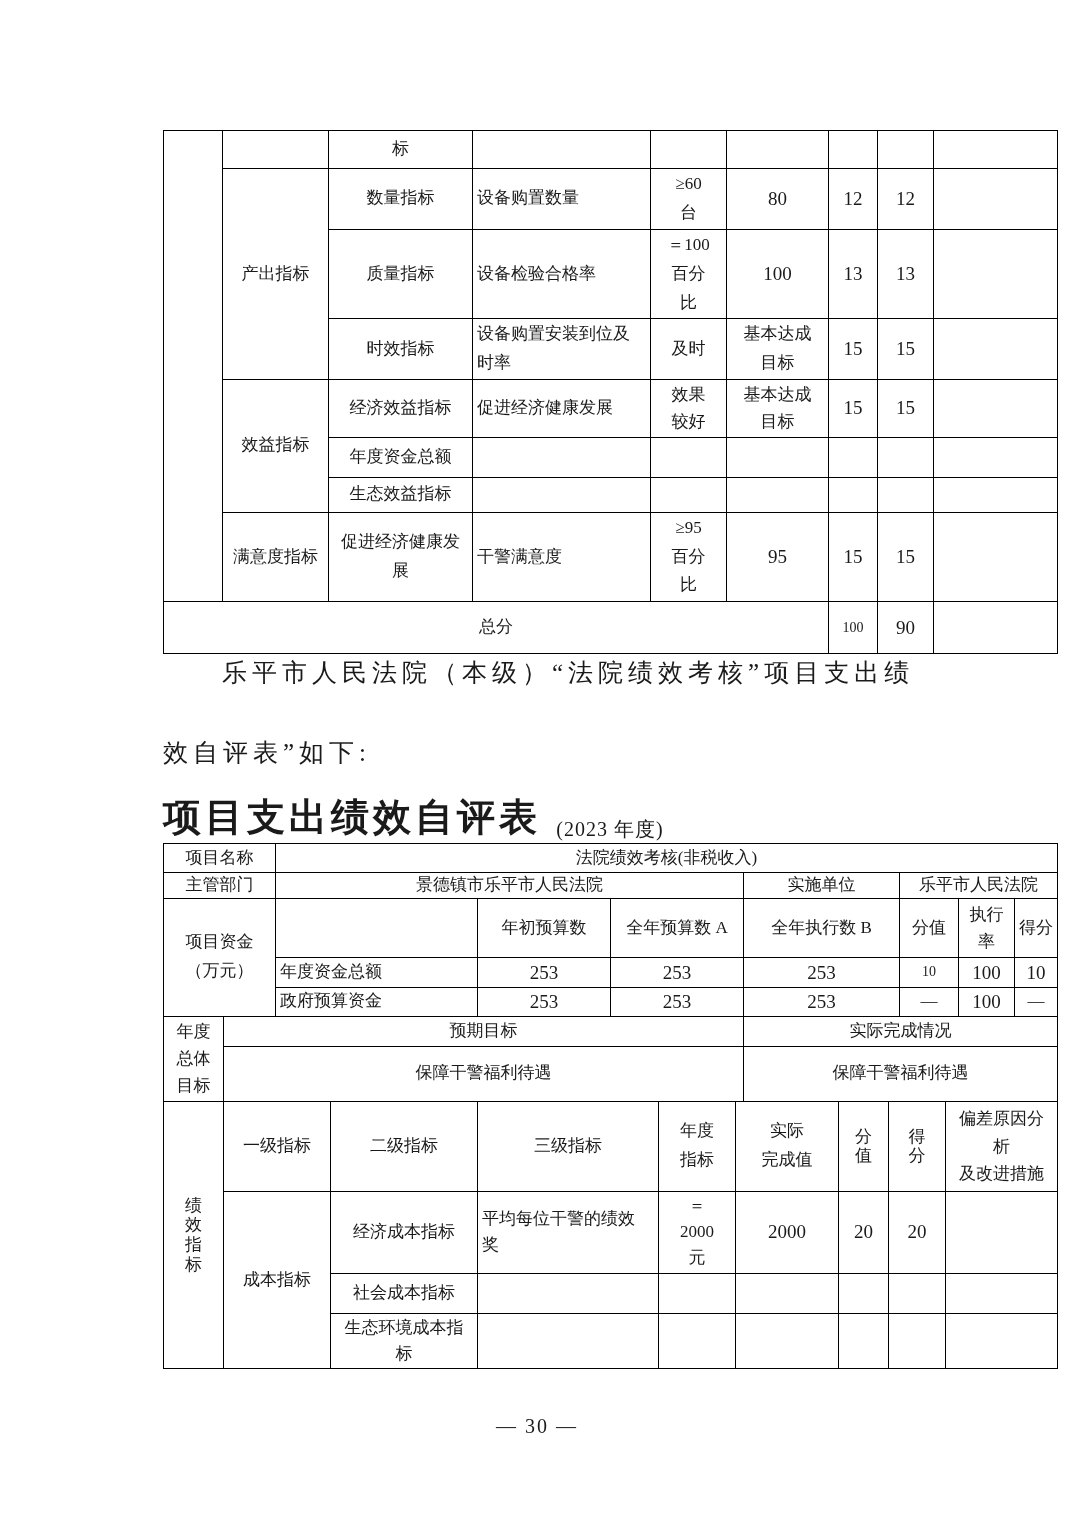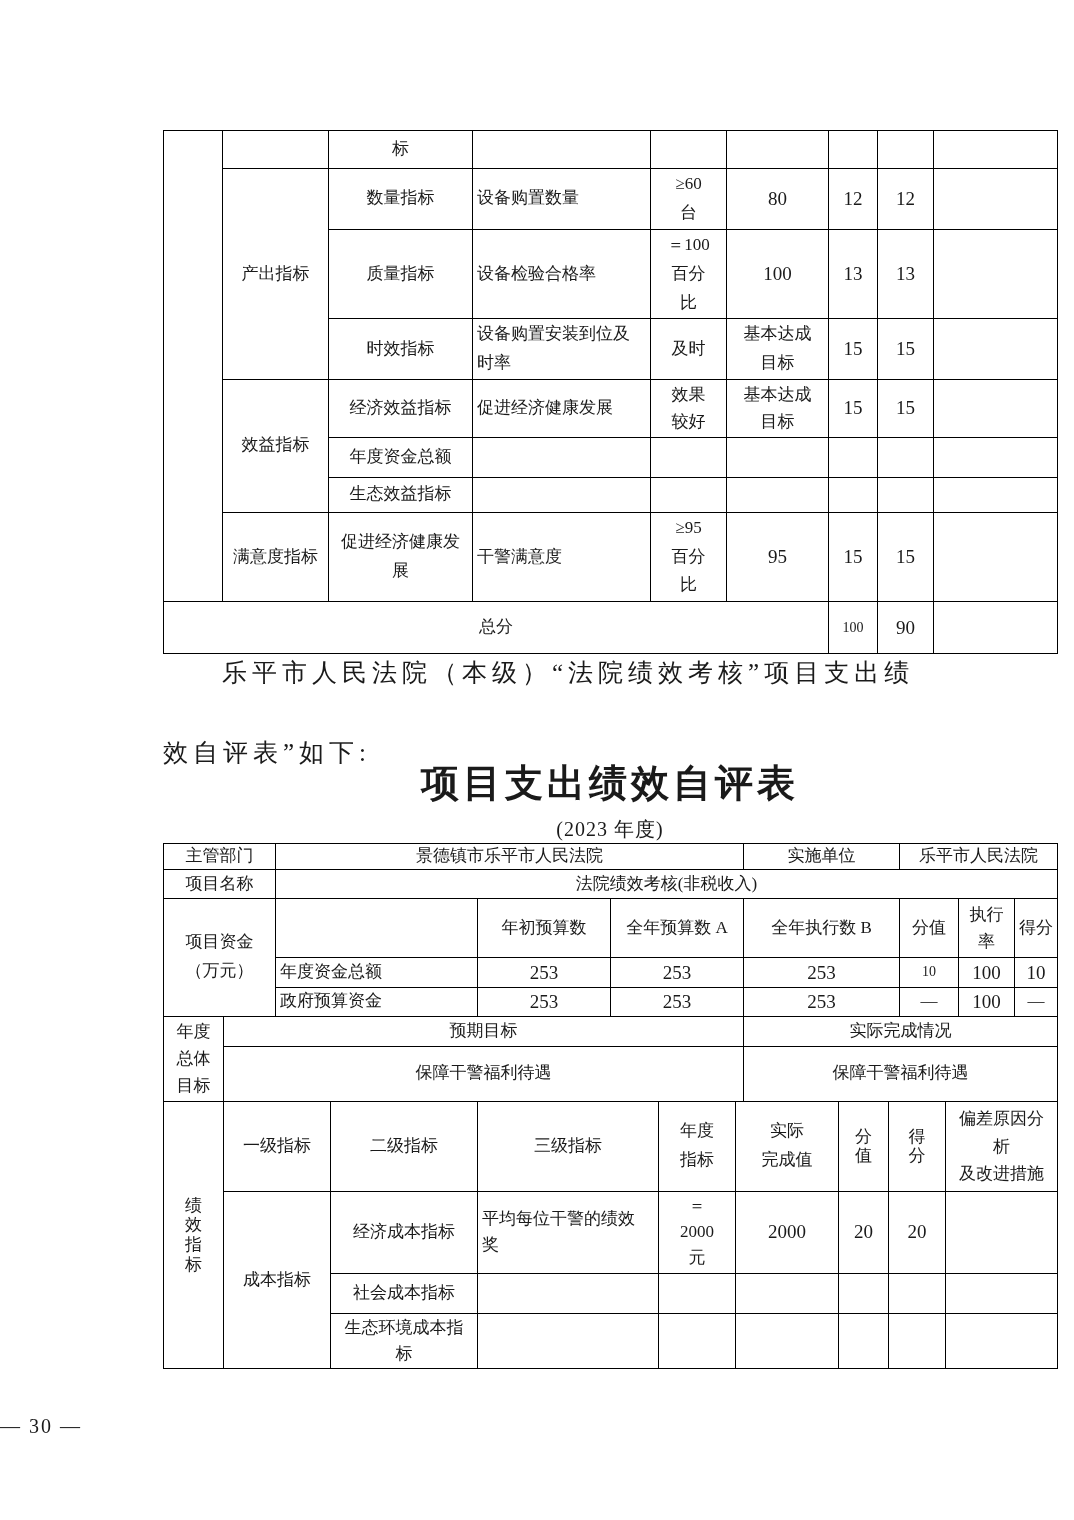--- a/index.html
+++ b/index.html
@@ -12,23 +12,23 @@
      overflow:hidden;}
   td.l{text-align:left;}
   td.num{font-size:19px;}
   td.sm{font-size:14px;}
   td.vt{line-height:1.15;}
   td.lh16{line-height:1.6;}
   td.lh155{line-height:1.55;}
   td.tight{line-height:1.35;}
   .para{font-size:25px;letter-spacing:5px;line-height:1.2;}
   .title{font-family:Liberation Sans, sans-serif;
-         font-weight:bold;font-size:38px;letter-spacing:4px;text-align:center;}
+         font-weight:bold;font-size:38px;letter-spacing:4px;text-align:left;margin-top:34px;}
   .subtitle{font-size:20px;text-align:center;letter-spacing:1px;}
-  .pageno{font-size:20px;text-align:left;letter-spacing:2px;}
+  .pageno{font-size:20px;text-align:center;letter-spacing:2px;}
   .stack{margin-top:-1px;}
 </style>
 </head>
 <body>
 
 <div class="abs" style="left:163px;top:130px;">
   <table>
     <colgroup>
       <col style="width:59px">
         <col style="width:106px">
@@ -150,29 +150,29 @@
 <div class="abs" style="left:163px;top:843px;">
 
   <table>
     <colgroup>
       <col style="width:112px">
         <col style="width:468px">
         <col style="width:156px">
         <col style="width:158px">
     </colgroup>
     <tbody>
-        <tr style="height:26px">
+        <tr style="height:29px">
+      <td class="tight">项目名称</td>
+      <td class="tight" colspan="3">法院绩效考核(非税收入)</td>
+    </tr>
+    <tr style="height:26px">
       <td class="tight">主管部门</td>
       <td class="tight">景德镇市乐平市人民法院</td>
       <td class="tight">实施单位</td>
       <td class="tight">乐平市人民法院</td>
-    </tr>
-    <tr style="height:29px">
-      <td class="tight">项目名称</td>
-      <td class="tight" colspan="3">法院绩效考核(非税收入)</td>
     </tr>
   </tbody>
     </table>
 
   <table class="stack">
     <colgroup>
       <col style="width:112px">
         <col style="width:202px">
         <col style="width:133px">
         <col style="width:133px">

